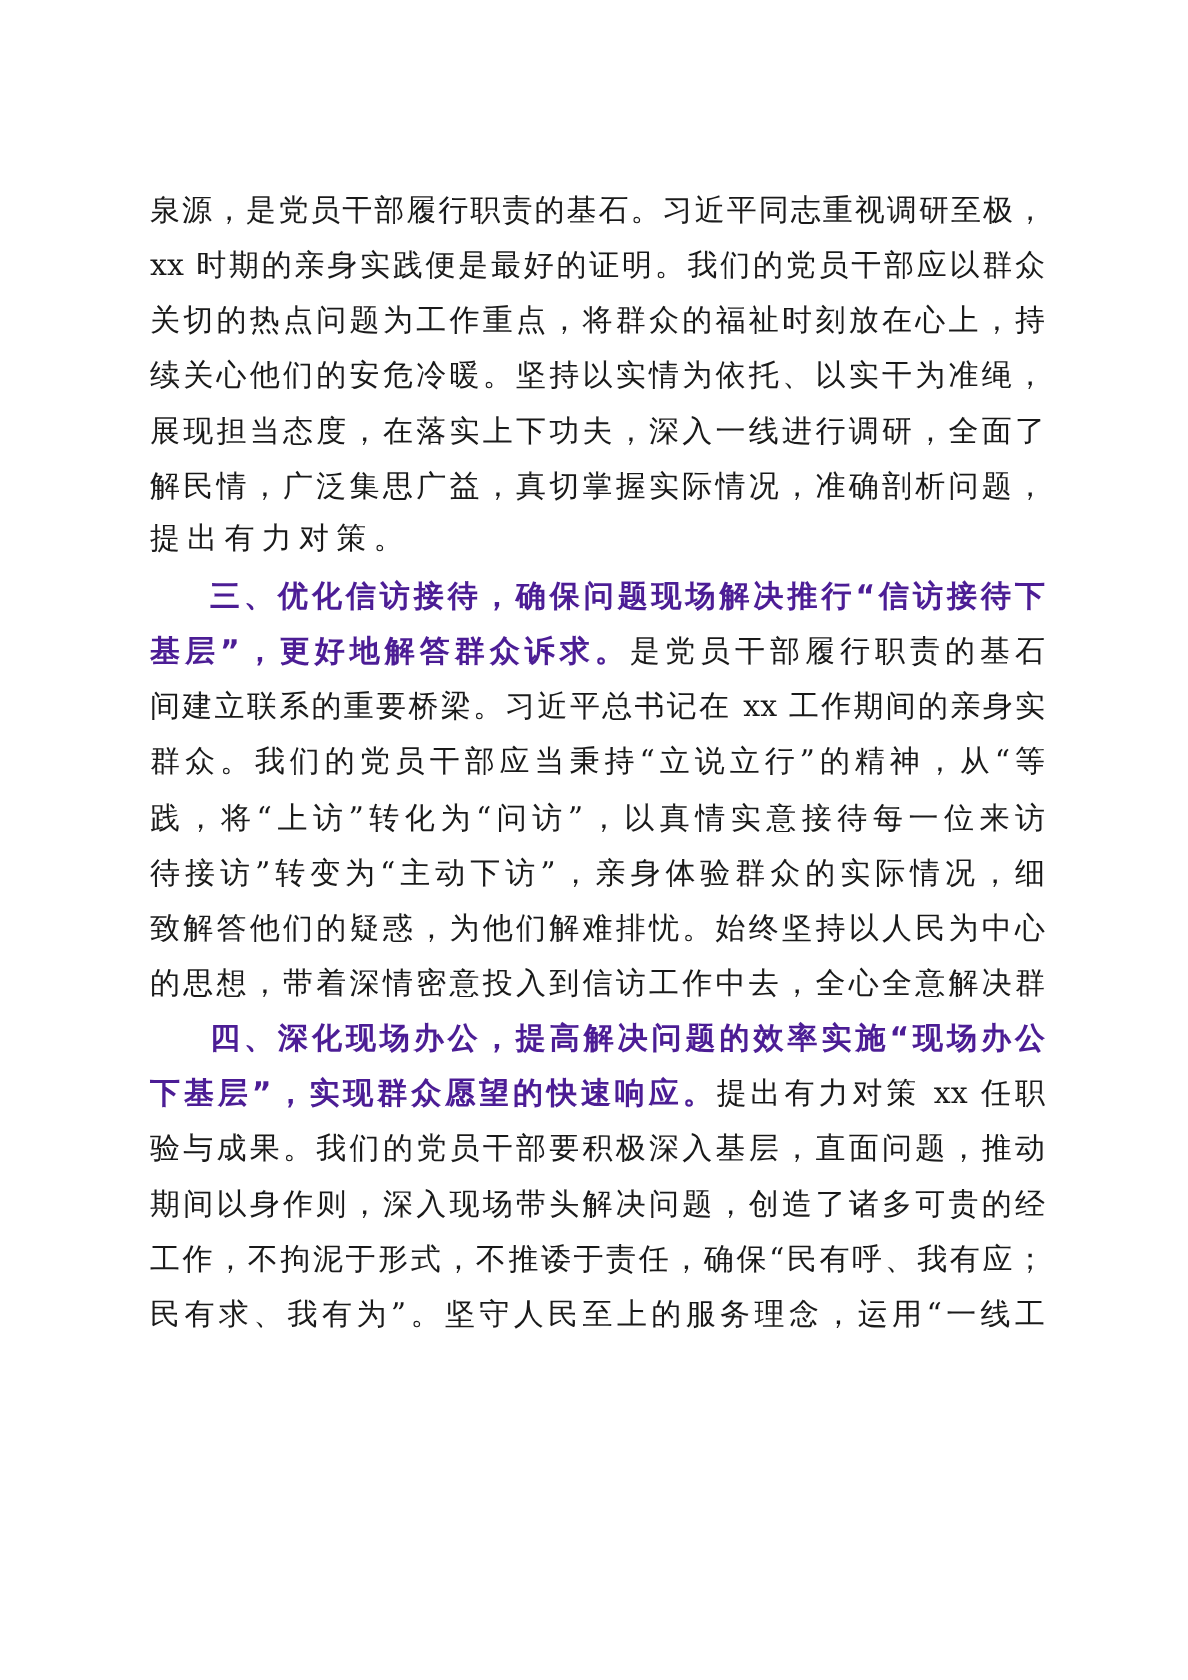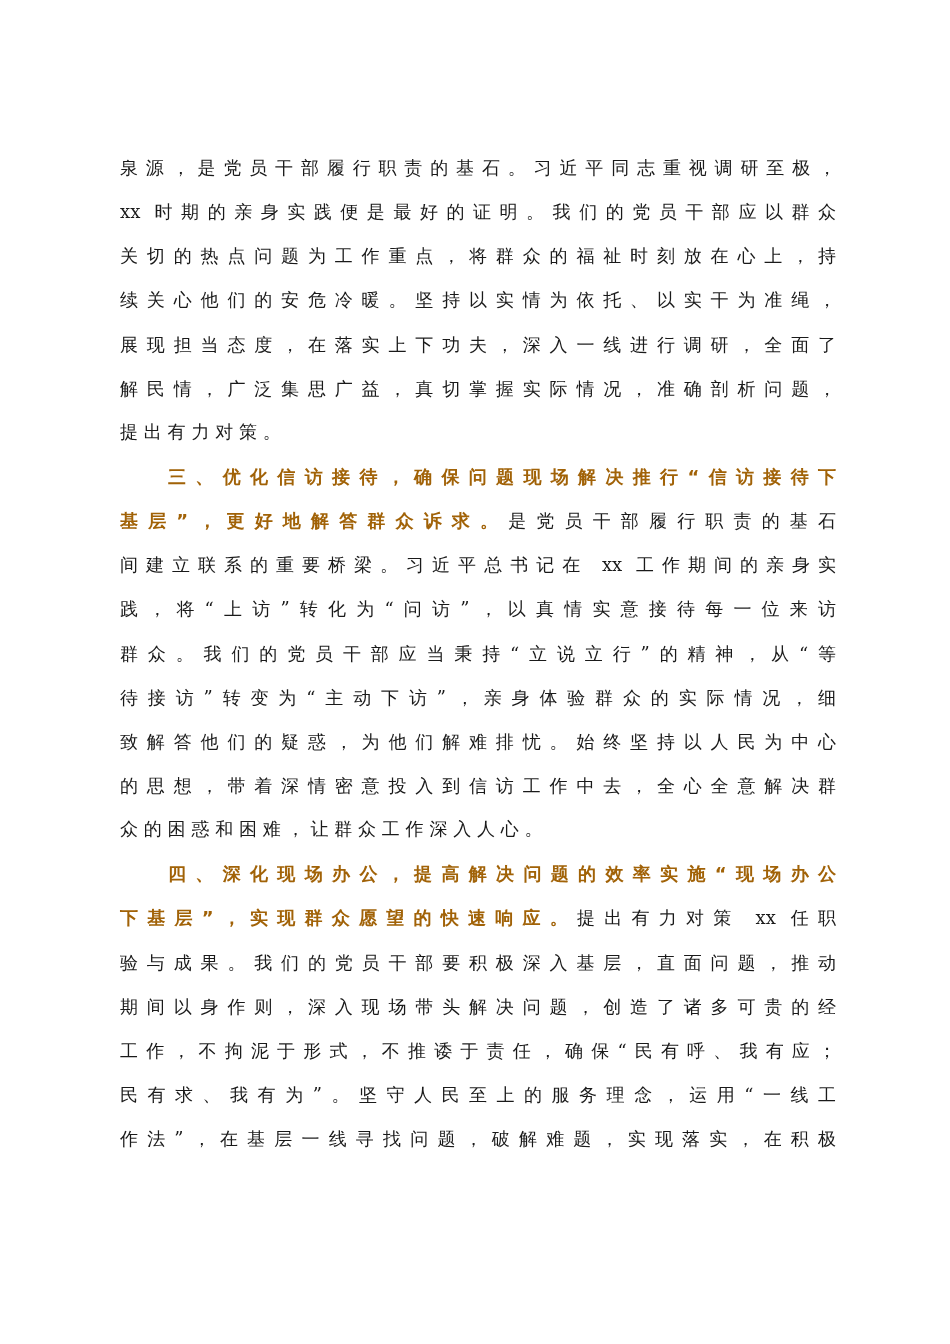--- a/index.html
+++ b/index.html
@@ -2,52 +2,50 @@
 <html><head>
 <meta charset="utf-8">
 <style>
   html, body { margin: 0; padding: 0; background: #ffffff; }
   body { width: 950px; height: 1344px; position: relative; overflow: hidden; }
   .page { position: absolute; left: 0; top: 0; width: 950px; height: 1344px; background: #fff; }
   .text-block { position: absolute; left: 120px; top: 146px; width: 716px; }
   .line {
     height: 44.15px; line-height: 44.15px;
     font-family: "DejaVu Serif", "Liberation Serif", serif;
-    font-size: 18px; color: #1a1a1a;
+    font-size: 24px; color: #1a1a1a;
     white-space: nowrap; text-align: justify; text-align-last: justify;
     letter-spacing: 0px;
   }
   .line.short { text-align-last: left; letter-spacing: 5.8px; font-family: Liberation Mono, monospace; }
-  .b { font-weight: bold; font-family: "DejaVu Sans", "Liberation Sans", sans-serif; color: #a16207; }
+  .b { font-weight: bold; font-family: "DejaVu Sans", "Liberation Sans", sans-serif; color: #4c1d95; }
   .indent { padding-left: 48px; }
 </style>
 </head>
 <body>
 
 <div class="page">
   <div class="text-block">
     <div class="line">泉源，是党员干部履行职责的基石。习近平同志重视调研至极，</div>
     <div class="line">xx 时期的亲身实践便是最好的证明。我们的党员干部应以群众</div>
     <div class="line">关切的热点问题为工作重点，将群众的福祉时刻放在心上，持</div>
     <div class="line">续关心他们的安危冷暖。坚持以实情为依托、以实干为准绳，</div>
     <div class="line">展现担当态度，在落实上下功夫，深入一线进行调研，全面了</div>
     <div class="line">解民情，广泛集思广益，真切掌握实际情况，准确剖析问题，</div>
     <div class="line short">提出有力对策。</div>
 
     <div class="line indent b">三、优化信访接待，确保问题现场解决推行“信访接待下</div>
     <div class="line"><span class="b">基层”，更好地解答群众诉求。</span><span>是党员干部履行职责的基石</span></div>
     <div class="line">间建立联系的重要桥梁。习近平总书记在 xx 工作期间的亲身实</div>
+    <div class="line">群众。我们的党员干部应当秉持“立说立行”的精神，从“等</div>
     <div class="line">践，将“上访”转化为“问访”，以真情实意接待每一位来访</div>
-    <div class="line">群众。我们的党员干部应当秉持“立说立行”的精神，从“等</div>
     <div class="line">待接访”转变为“主动下访”，亲身体验群众的实际情况，细</div>
     <div class="line">致解答他们的疑惑，为他们解难排忧。始终坚持以人民为中心</div>
     <div class="line">的思想，带着深情密意投入到信访工作中去，全心全意解决群</div>
-    <div class="line short">众的困惑和困难，让群众工作深入人心。</div>
 
     <div class="line indent b">四、深化现场办公，提高解决问题的效率实施“现场办公</div>
     <div class="line"><span class="b">下基层”，实现群众愿望的快速响应。</span><span>提出有力对策 xx 任职</span></div>
     <div class="line">验与成果。我们的党员干部要积极深入基层，直面问题，推动</div>
     <div class="line">期间以身作则，深入现场带头解决问题，创造了诸多可贵的经</div>
     <div class="line">工作，不拘泥于形式，不推诿于责任，确保“民有呼、我有应；</div>
     <div class="line">民有求、我有为”。坚守人民至上的服务理念，运用“一线工</div>
-    <div class="line">作法”，在基层一线寻找问题，破解难题，实现落实，在积极</div>
   </div>
 </div>
 
 </body></html>

